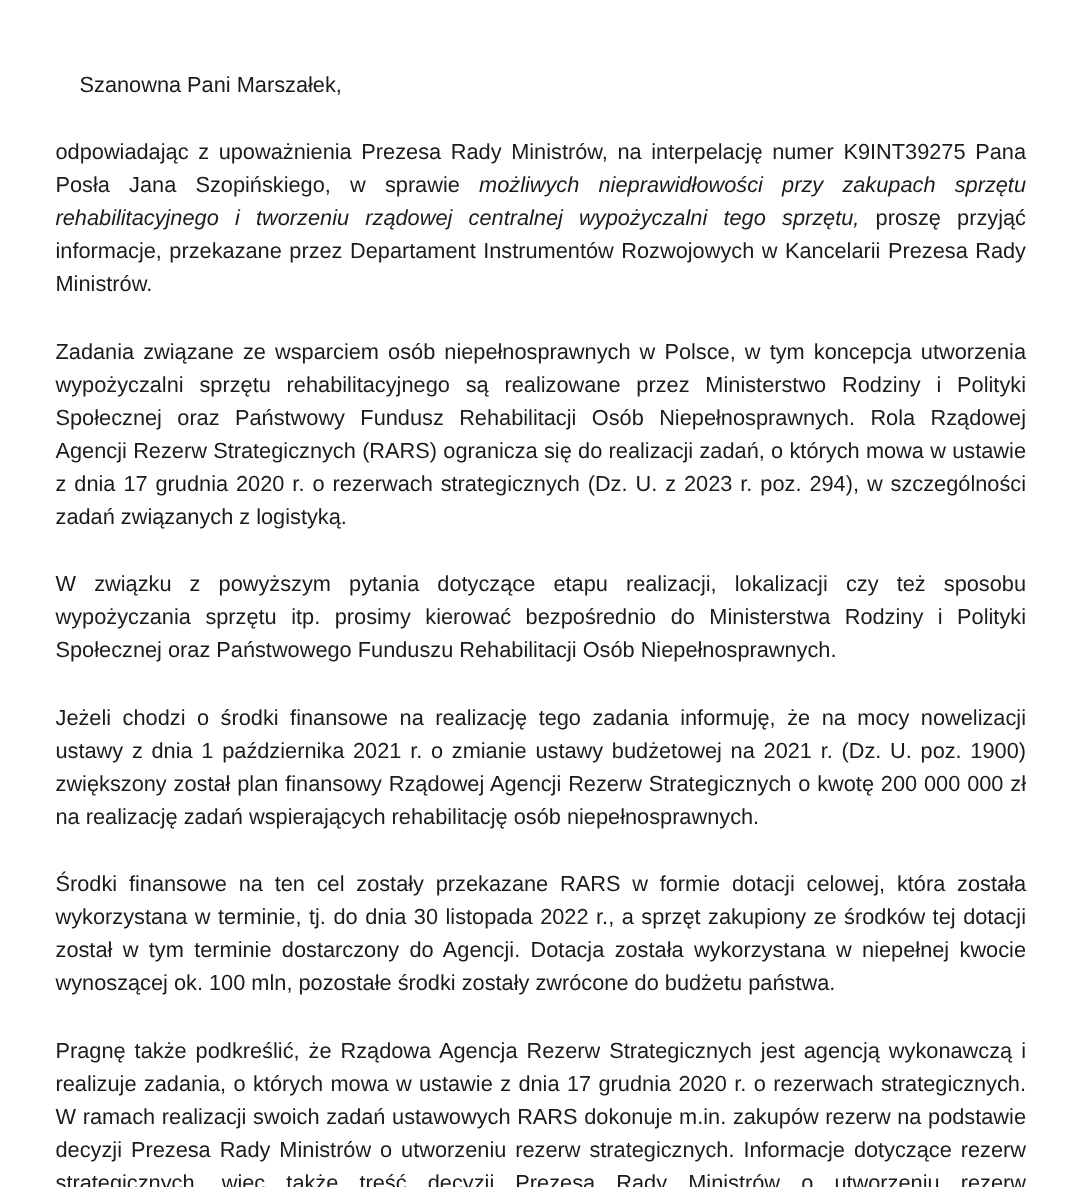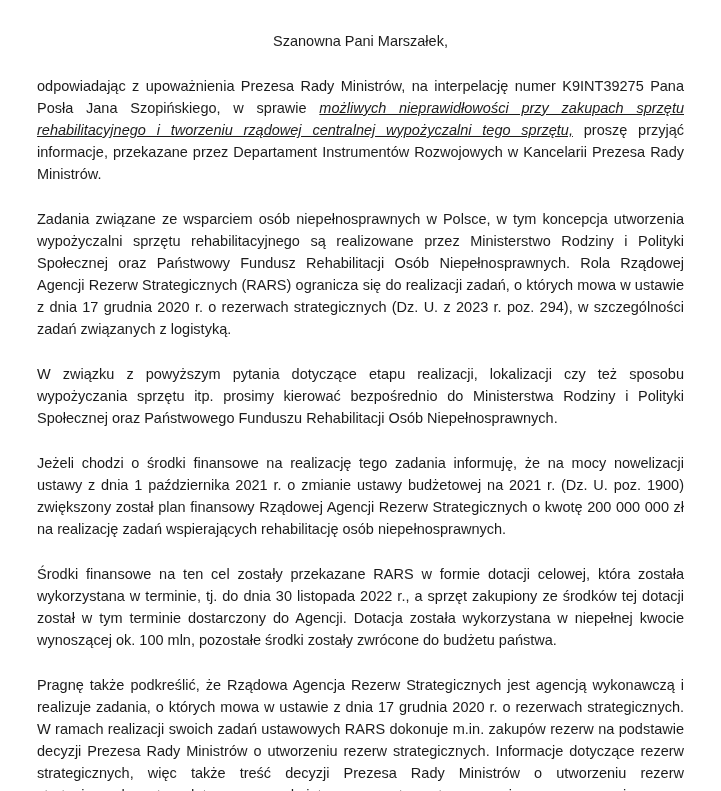--- a/index.html
+++ b/index.html
@@ -12,30 +12,29 @@
     width: 721px;
     min-height: 791px;
     background: #ffffff;
     padding: 30px 37px 16px 37px;
     font-family: "Liberation Sans", sans-serif;
     font-size: 14.5px;
     line-height: 22px;
     color: #1b1b1b;
   }
   .salutation {
-    margin: 0;
-    text-align: center;
+    margin: 16px;
+    text-align: left;
   }
   .para {
     margin: 23px 0 0 0;
     text-align: justify;
   }
   .italic {
     font-style: italic;
-    text-decoration: underline;
   }
 </style>
 </head>
 <body>
 
 <div class="page">
   <p class="salutation">Szanowna Pani Marszałek,</p>
   <div>
       <p class="para"><span>odpowiadając z upoważnienia Prezesa Rady Ministrów, na interpelację numer K9INT39275 Pana Posła Jana Szopińskiego, w sprawie </span><span class="italic">możliwych nieprawidłowości przy zakupach sprzętu rehabilitacyjnego i tworzeniu rządowej centralnej wypożyczalni tego sprzętu,</span><span> proszę przyjąć informacje, przekazane przez Departament Instrumentów Rozwojowych w Kancelarii Prezesa Rady Ministrów.</span></p>
       <p class="para"><span>Zadania związane ze wsparciem osób niepełnosprawnych w Polsce, w tym koncepcja utworzenia wypożyczalni sprzętu rehabilitacyjnego są realizowane przez Ministerstwo Rodziny i Polityki Społecznej oraz Państwowy Fundusz Rehabilitacji Osób Niepełnosprawnych. Rola Rządowej Agencji Rezerw Strategicznych (RARS) ogranicza się do realizacji zadań, o których mowa w ustawie z dnia 17 grudnia 2020 r. o rezerwach strategicznych (Dz. U. z 2023 r. poz. 294), w szczególności zadań związanych z logistyką.</span></p>

